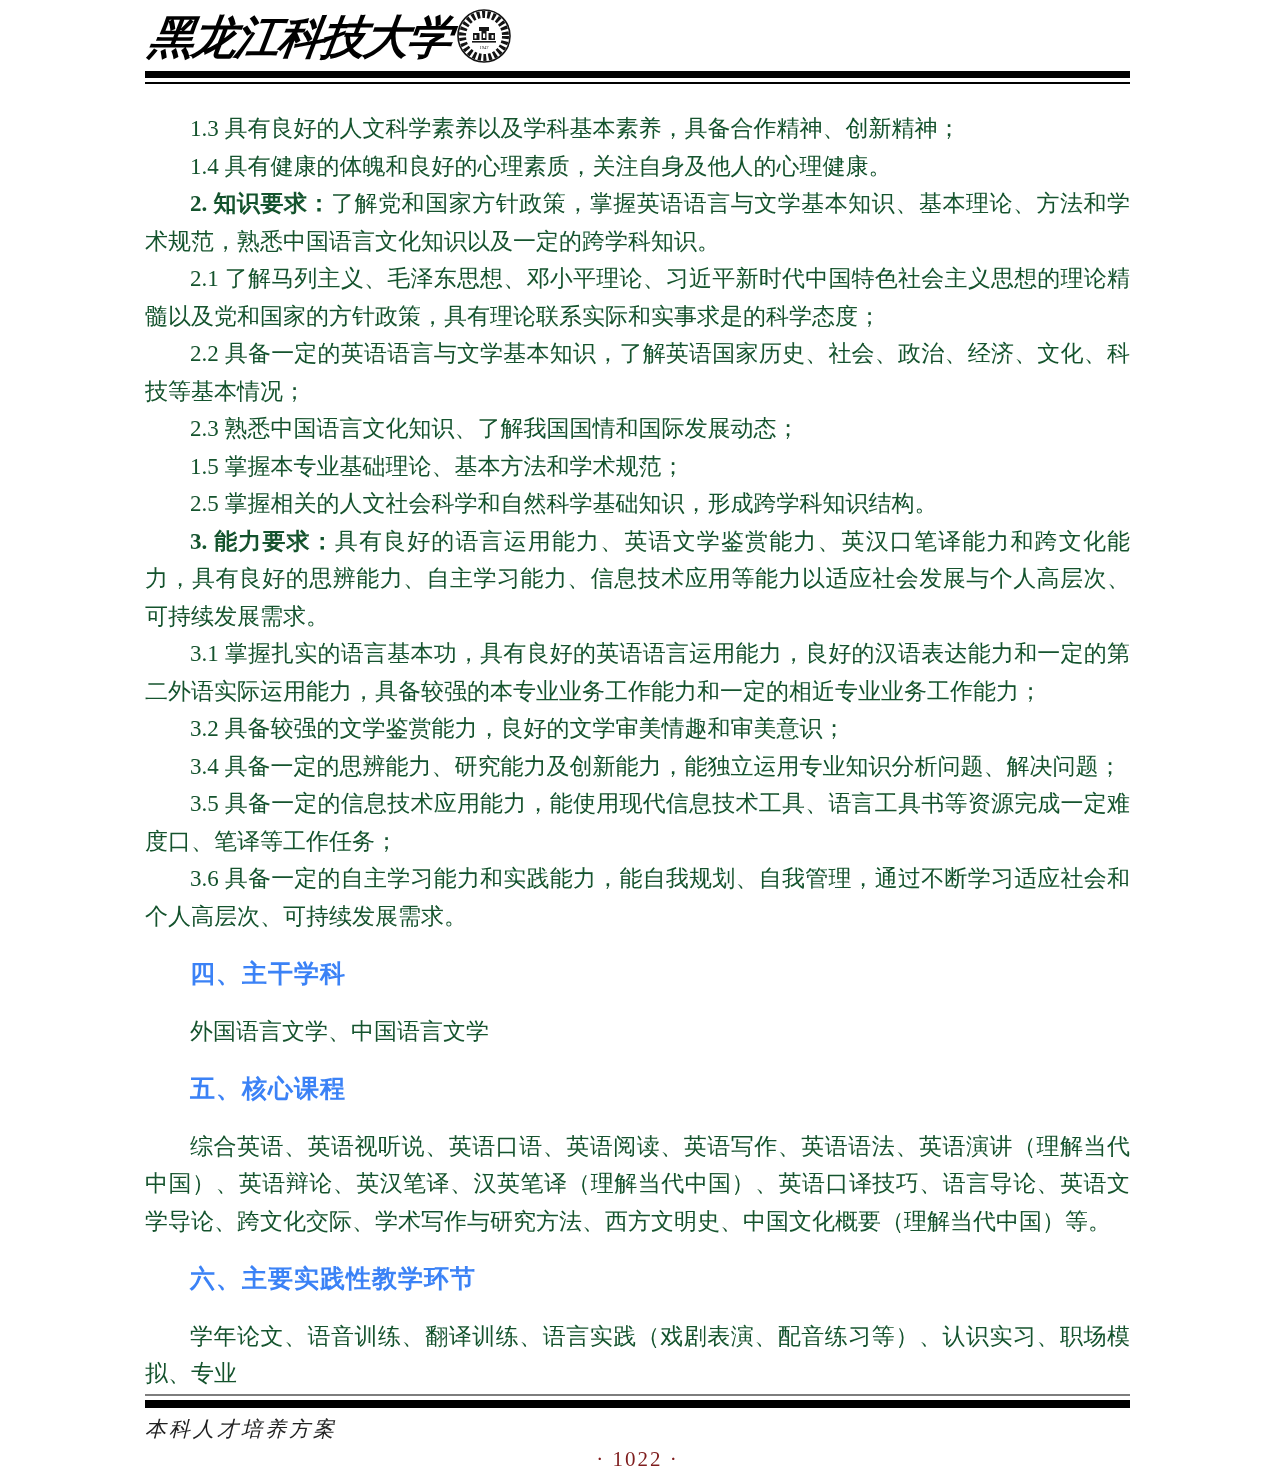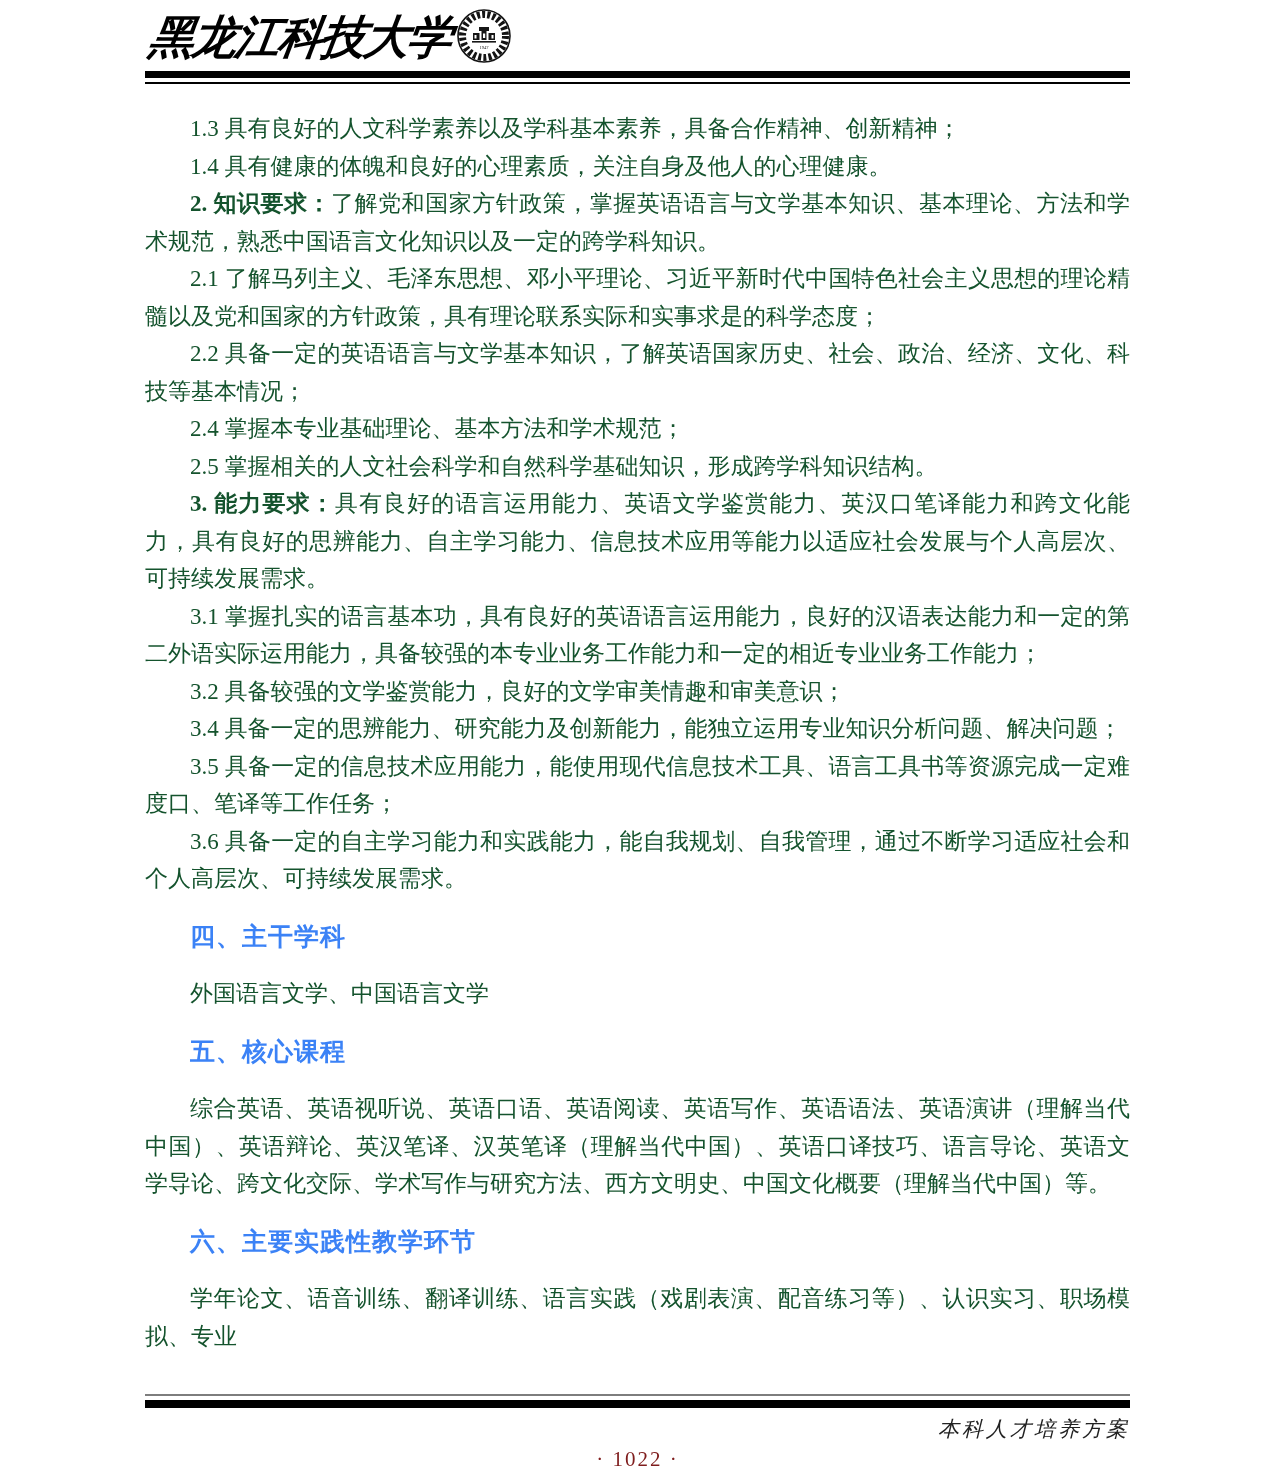--- a/index.html
+++ b/index.html
@@ -68,21 +68,20 @@
     right: 146px;
   }
   .f-rule-thin  { height: 2px; background: #7d7d7d; }
   .f-rule-thick { height: 8px; background: #000; margin-top: 4px; }
   .f-label {
     margin-top: 7px;
     font-size: 21px;
     font-style: italic;
     letter-spacing: 3px;
     color: #222;
-    text-align: right;
   }
   .f-page {
     margin-top: 4px;
     text-align: center;
     font-size: 21px;
     color: #7f1d1d;
     letter-spacing: 2px;
   }
 </style>
 </head>
@@ -114,21 +113,22 @@
     <div class="rule-thick"></div>
     <div class="rule-thin"></div>
   </div>
 
   <div class="col doc-body">
     <p class="para"><span>1.3 具有良好的人文科学素养以及学科基本素养，具备合作精神、创新精神；</span></p>
     <p class="para"><span>1.4 具有健康的体魄和良好的心理素质，关注自身及他人的心理健康。</span></p>
     <p class="para"><b class="lead">2. 知识要求：</b><span>了解党和国家方针政策，掌握英语语言与文学基本知识、基本理论、方法和学术规范，熟悉中国语言文化知识以及一定的跨学科知识。</span></p>
     <p class="para"><span>2.1 了解马列主义、毛泽东思想、邓小平理论、习近平新时代中国特色社会主义思想的理论精髓以及党和国家的方针政策，具有理论联系实际和实事求是的科学态度；</span></p>
     <p class="para"><span>2.2 具备一定的英语语言与文学基本知识，了解英语国家历史、社会、政治、经济、文化、科技等基本情况；</span></p>
-    <p class="para"><span>2.4 掌握本专业基础理论、基本方法和学术规范；</span></p>
+    <p class="para"><span>2.3 熟悉中国语言文化知识、了解我国国情和国际发展动态；</span></p>
+    <p class="para"><span>1.5 掌握本专业基础理论、基本方法和学术规范；</span></p>
     <p class="para"><span>2.5 掌握相关的人文社会科学和自然科学基础知识，形成跨学科知识结构。</span></p>
     <p class="para"><b class="lead">3. 能力要求：</b><span>具有良好的语言运用能力、英语文学鉴赏能力、英汉口笔译能力和跨文化能力，具有良好的思辨能力、自主学习能力、信息技术应用等能力以适应社会发展与个人高层次、可持续发展需求。</span></p>
     <p class="para"><span>3.1 掌握扎实的语言基本功，具有良好的英语语言运用能力，良好的汉语表达能力和一定的第二外语实际运用能力，具备较强的本专业业务工作能力和一定的相近专业业务工作能力；</span></p>
     <p class="para"><span>3.2 具备较强的文学鉴赏能力，良好的文学审美情趣和审美意识；</span></p>
     <p class="para"><span>3.4 具备一定的思辨能力、研究能力及创新能力，能独立运用专业知识分析问题、解决问题；</span></p>
     <p class="para"><span>3.5 具备一定的信息技术应用能力，能使用现代信息技术工具、语言工具书等资源完成一定难度口、笔译等工作任务；</span></p>
     <p class="para"><span>3.6 具备一定的自主学习能力和实践能力，能自我规划、自我管理，通过不断学习适应社会和个人高层次、可持续发展需求。</span></p>
     <h2 class="heading">四、主干学科</h2>
     <p class="para"><span>外国语言文学、中国语言文学</span></p>
     <h2 class="heading">五、核心课程</h2>

